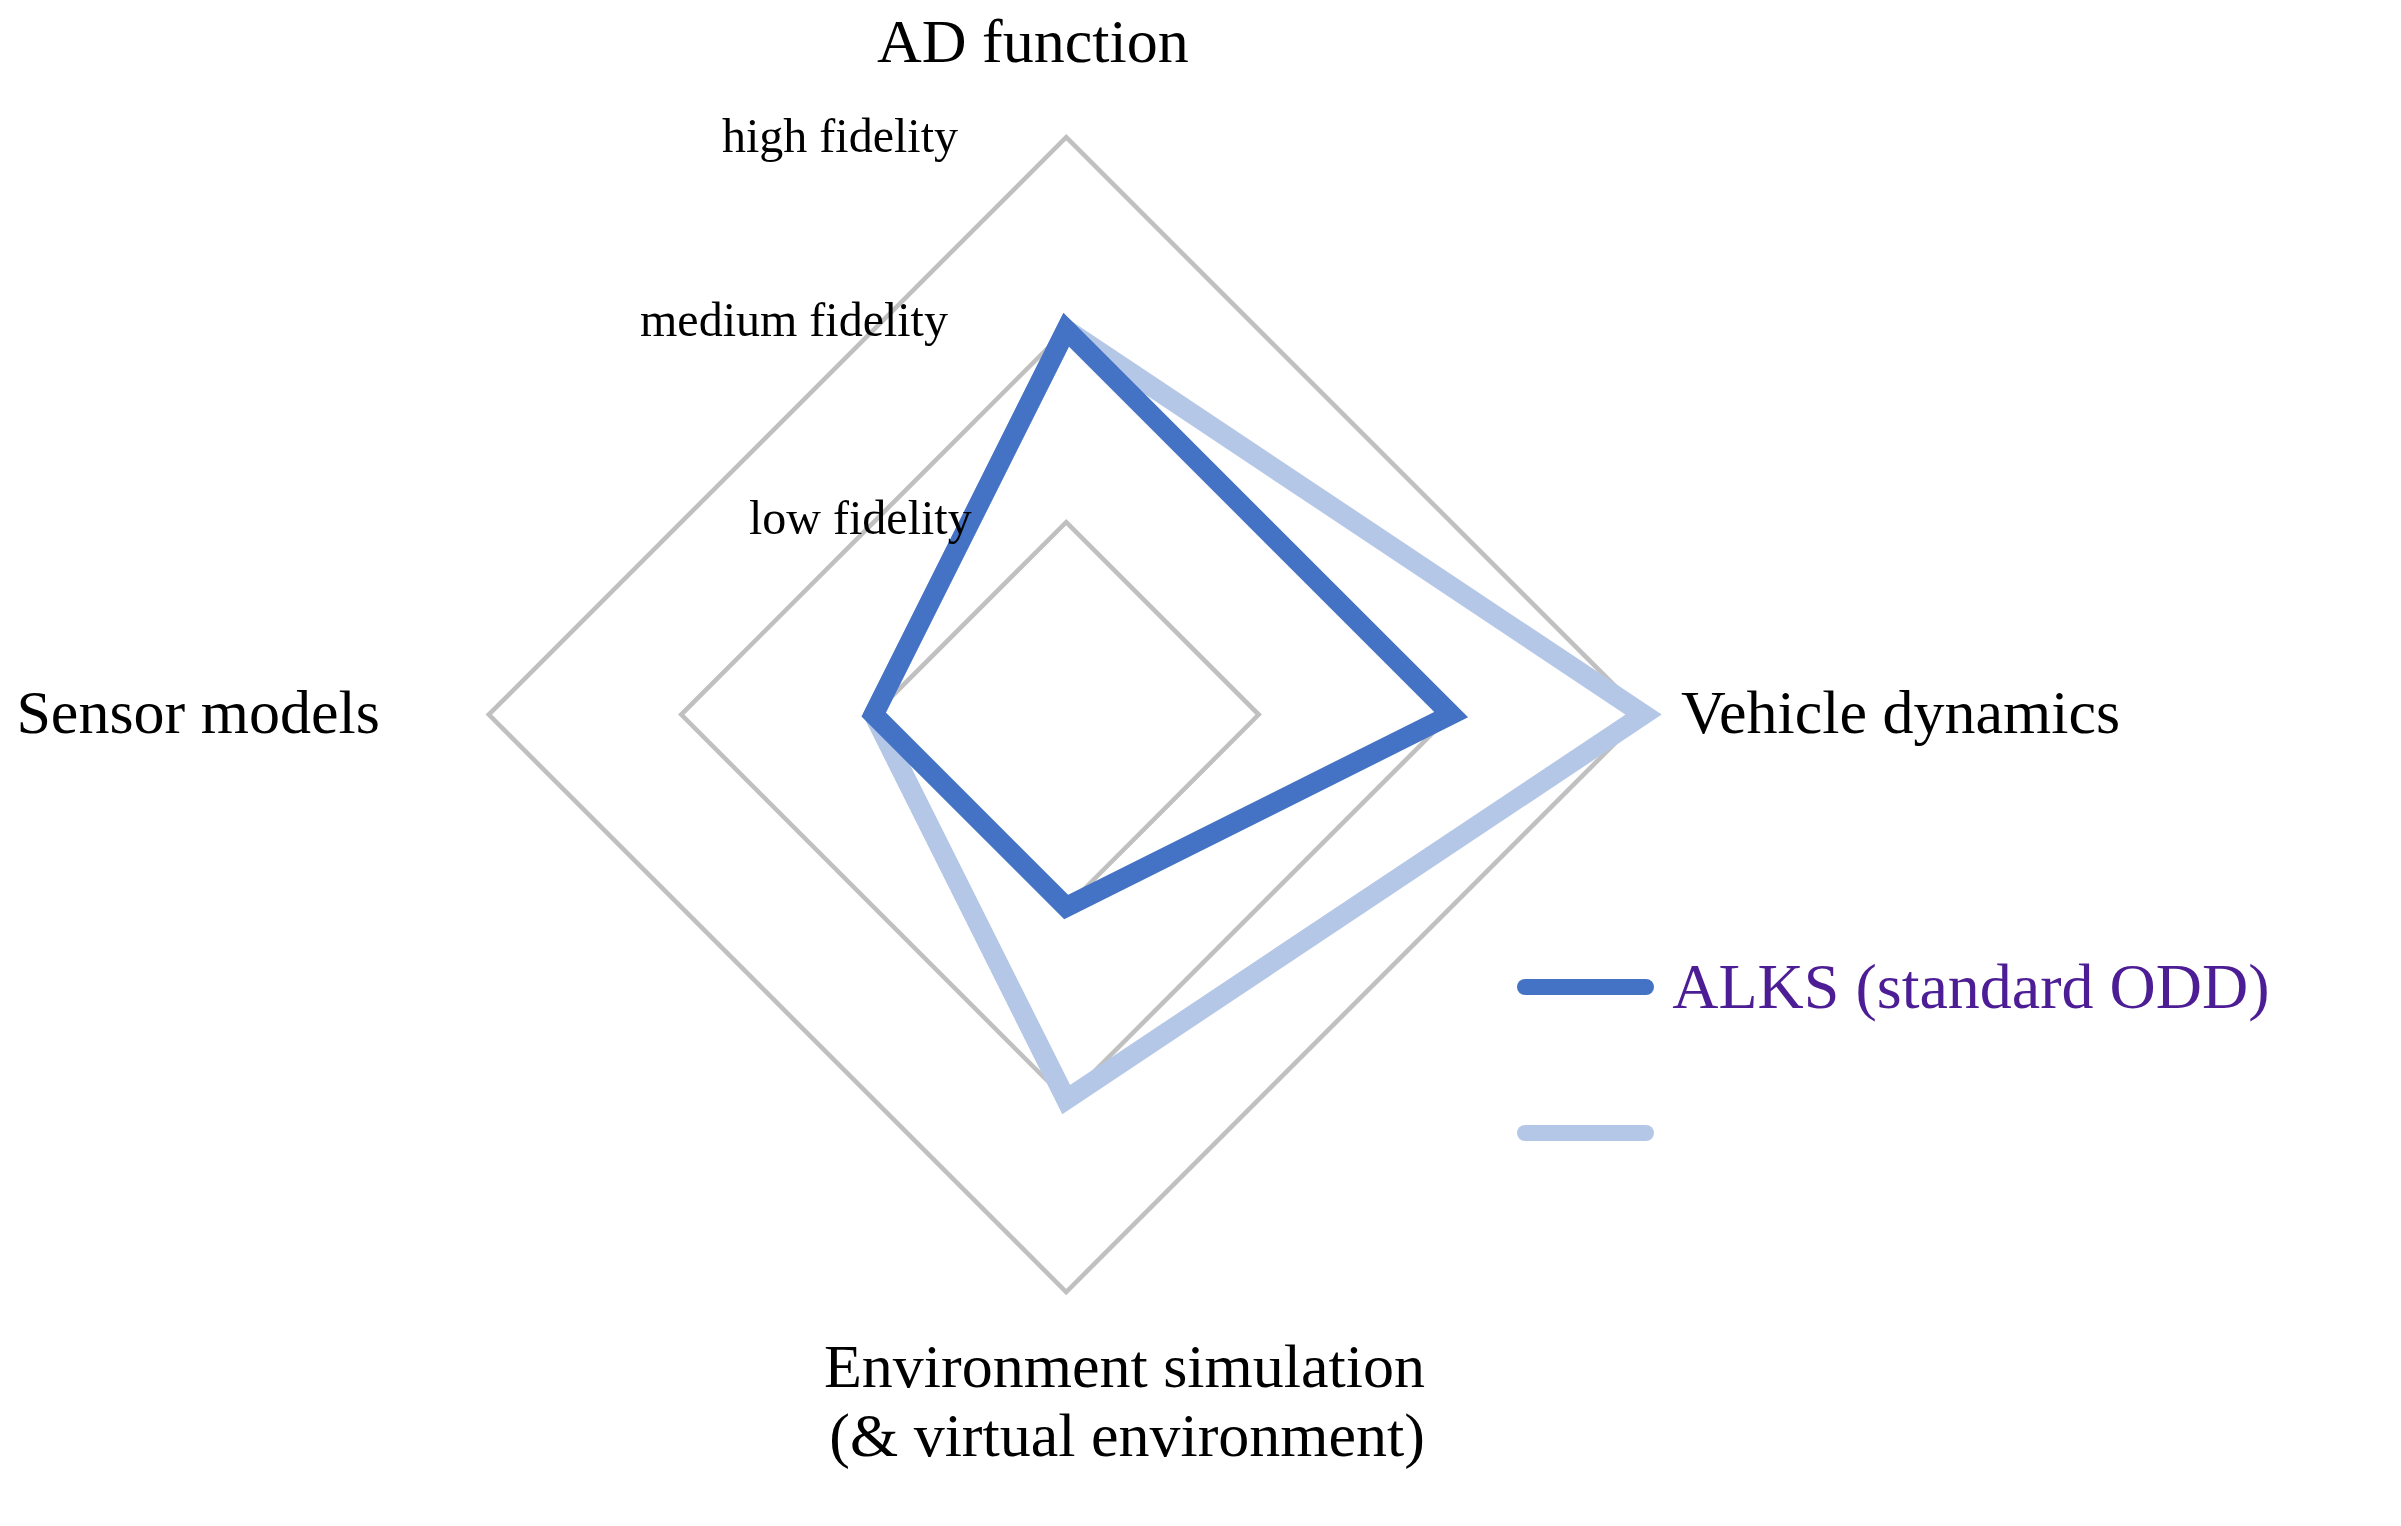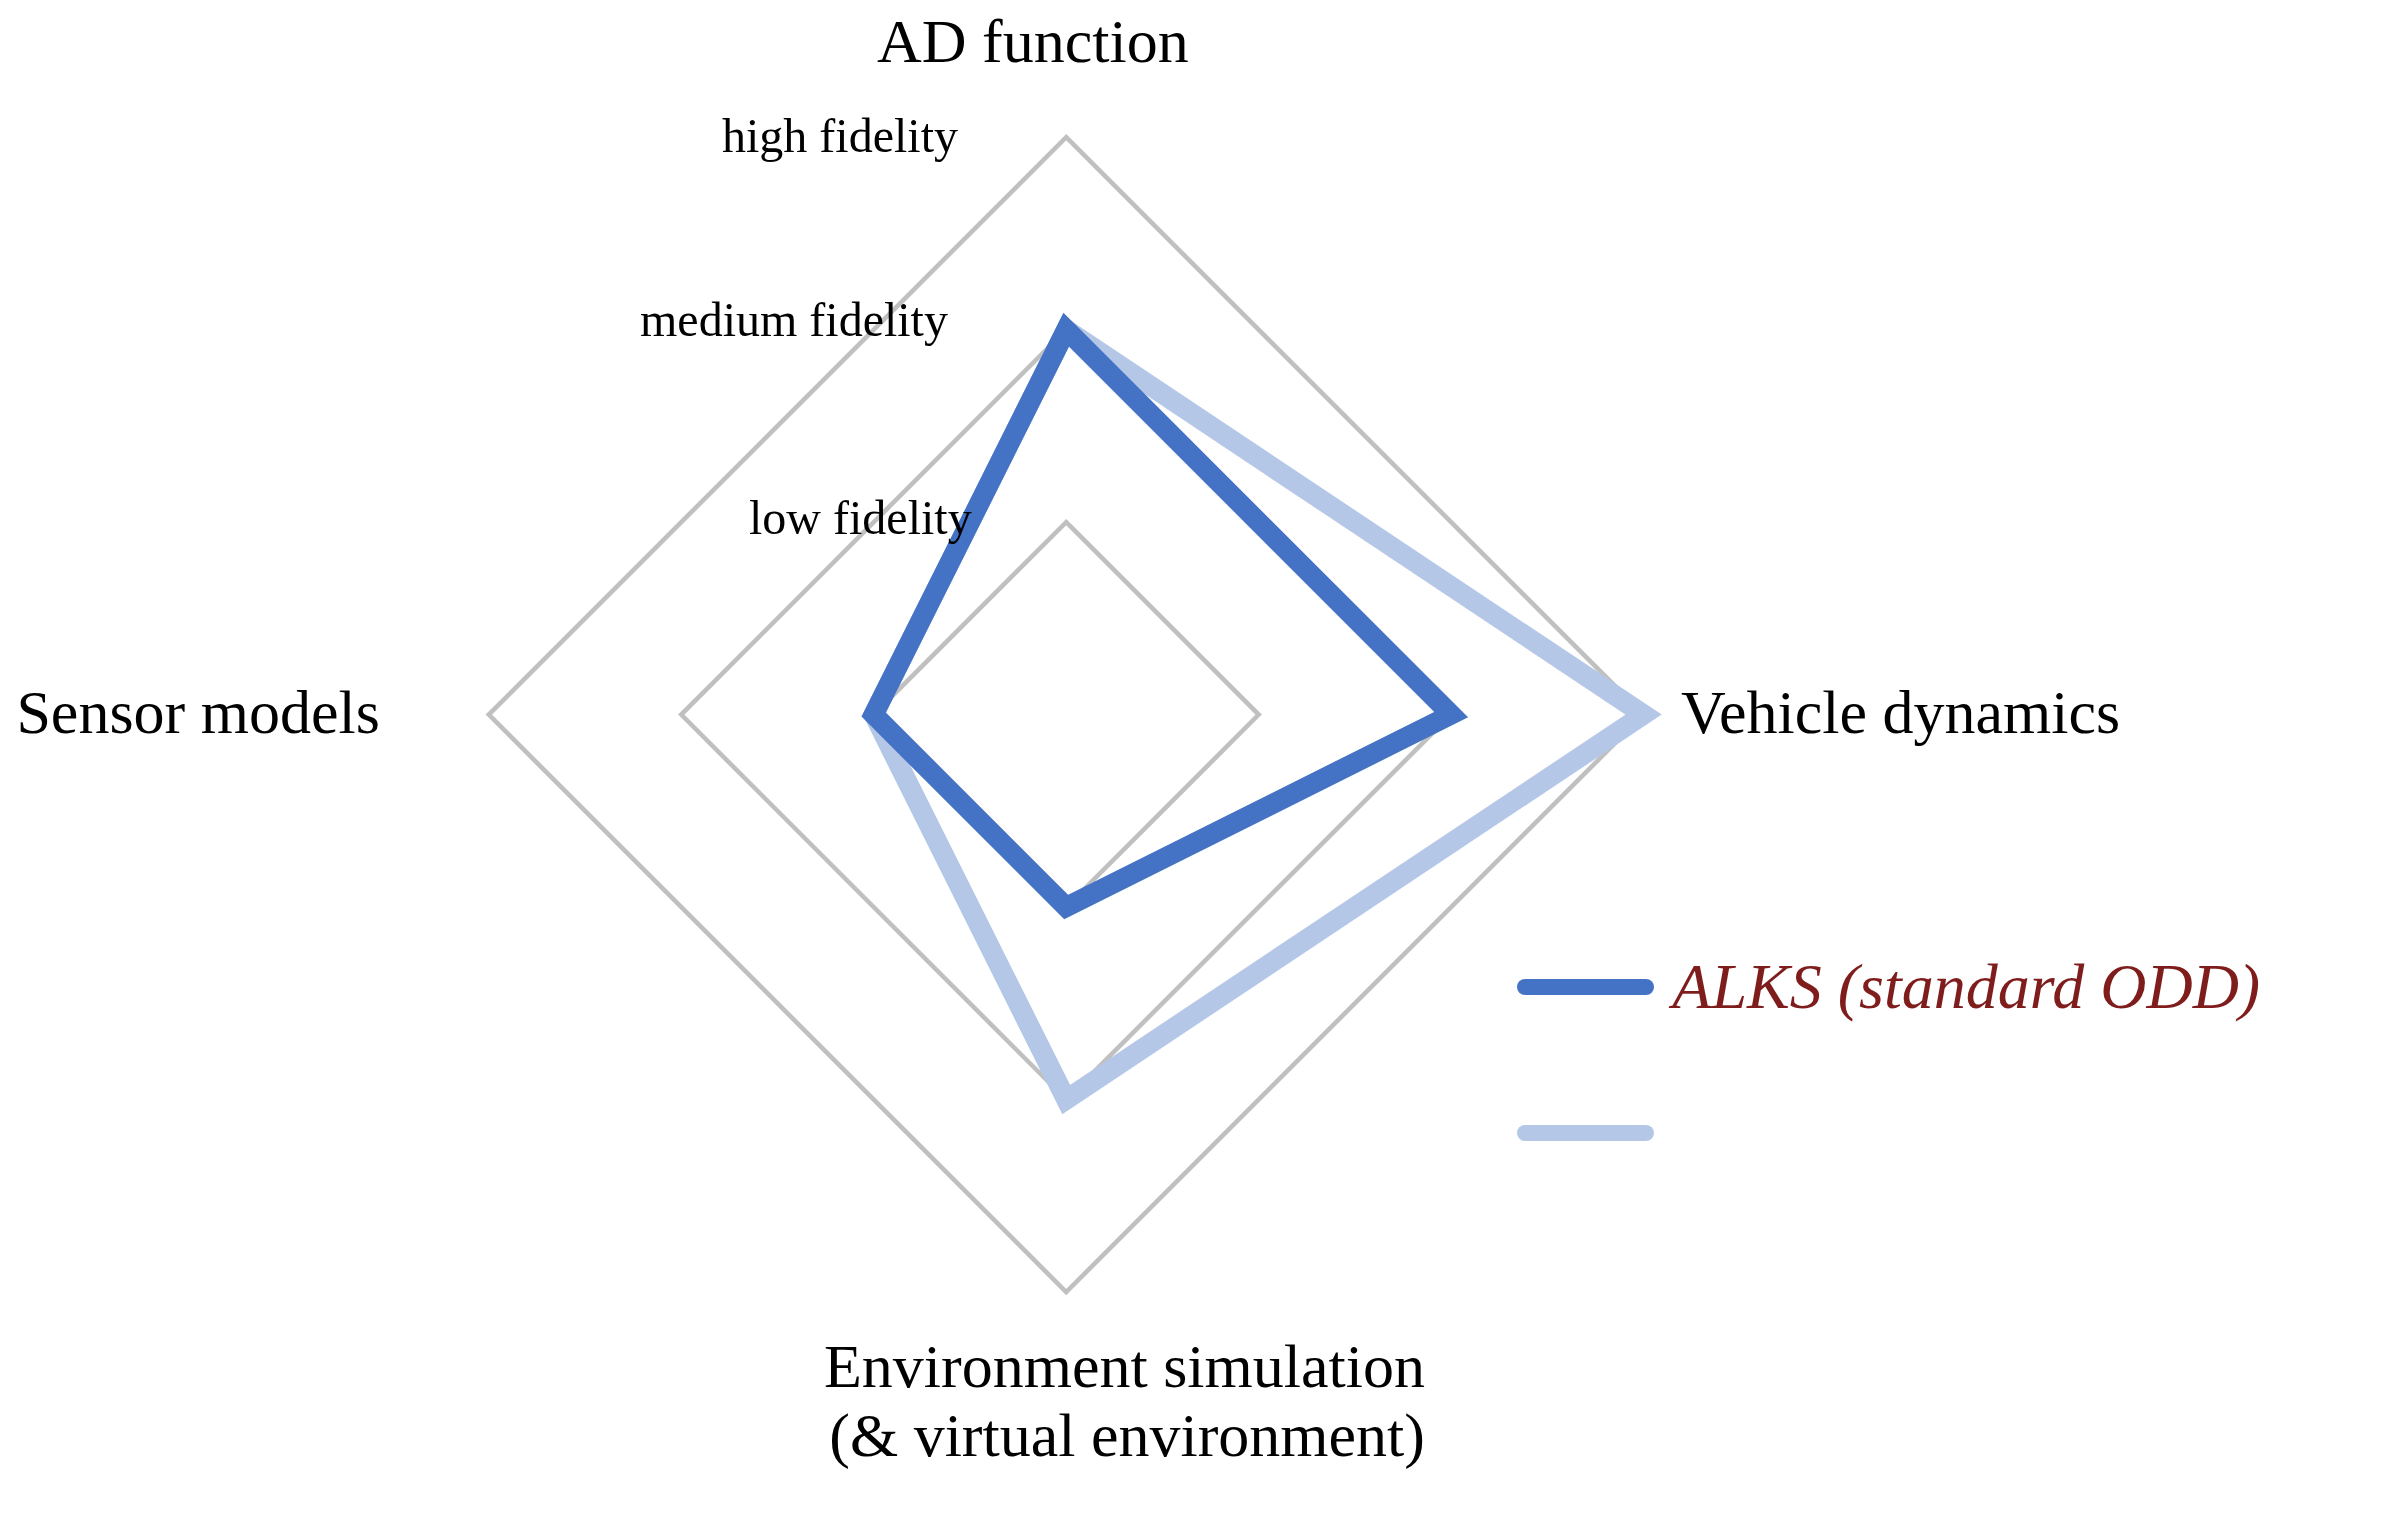--- a/index.html
+++ b/index.html
@@ -89,22 +89,21 @@
   .legend-swatch {
     width: 137px;
     height: 15.5px;
     border-radius: 8.2px;
     flex: 0 0 auto;
     margin-right: 18.3px;
   }
   .legend-label {
     font-size: 64px;
     white-space: nowrap;
-    color: #7f1d1d;
-    font-style: italic;
+    color: #4c1d95;
   }
 </style>
 </head>
 <body>
 
 <div id="root">
 
   <svg id="radar" viewBox="0 0 2628 1671">
     <g id="grid-rings">
         <polygon points="1167,571.3333333333334 1377.6666666666667,782 1167,992.6666666666666 956.3333333333334,782" fill="none" stroke="#C0C0C0" stroke-width="5"></polygon>

